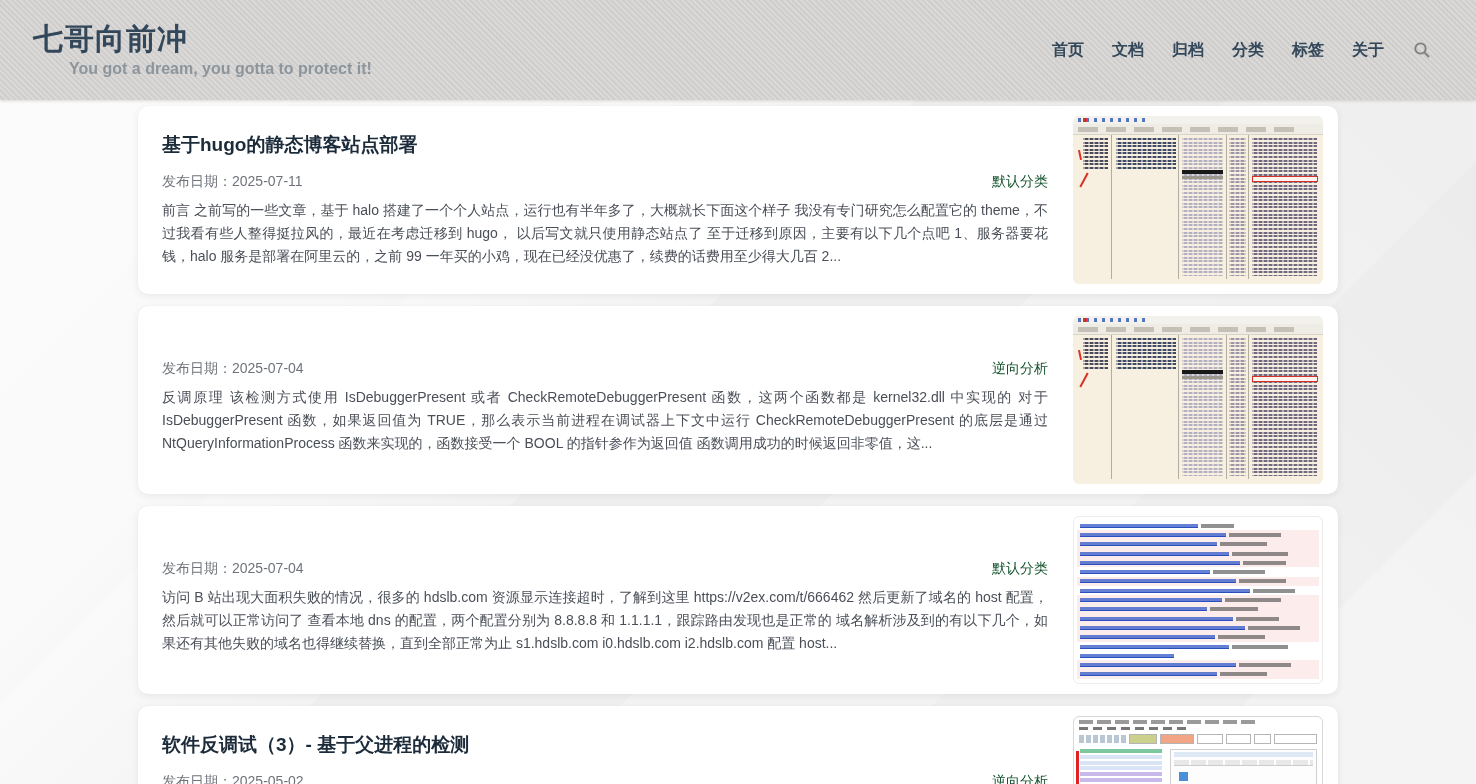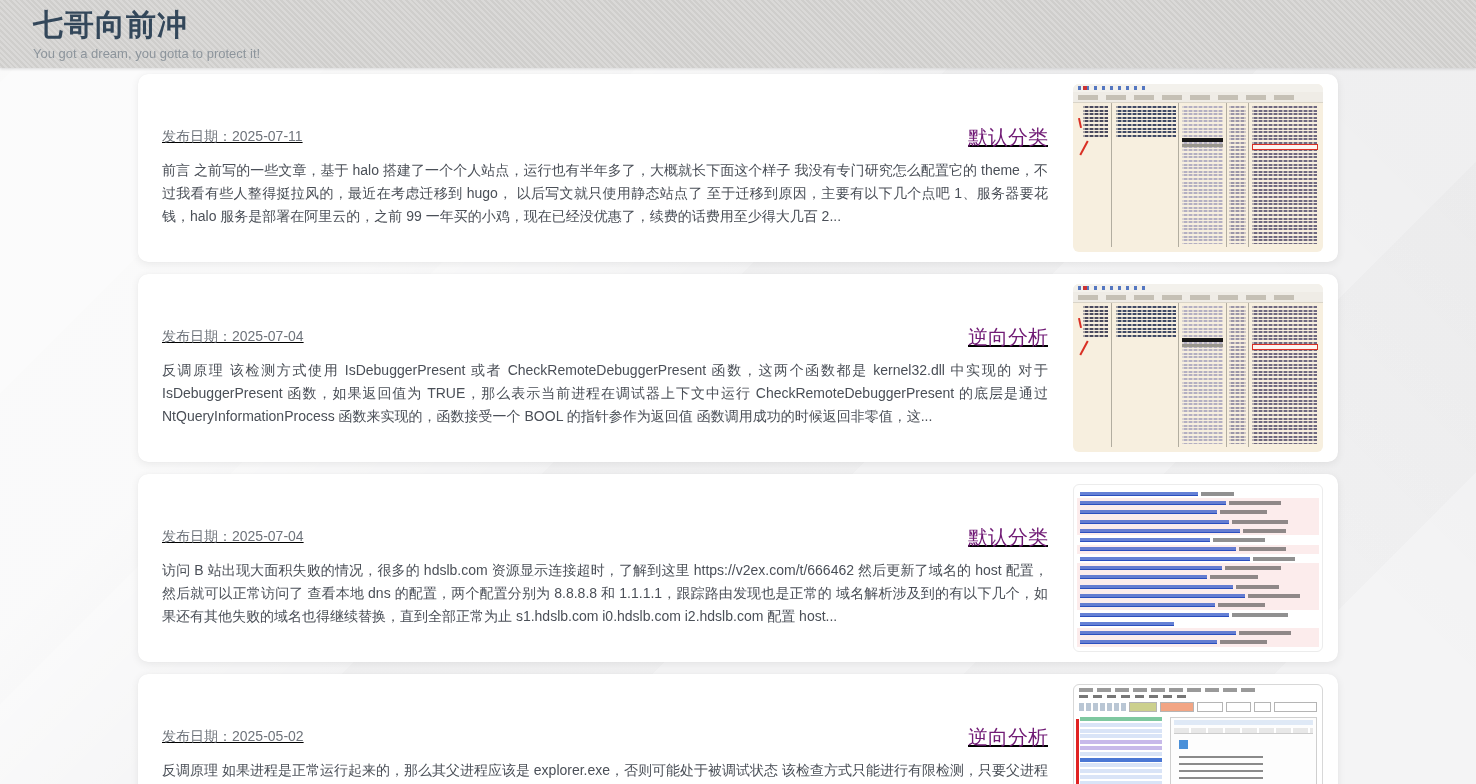--- a/index.html
+++ b/index.html
@@ -8,48 +8,48 @@
     font-family:"Liberation Sans","DejaVu Sans",sans-serif;
     background:
       linear-gradient(135deg, rgba(255,255,255,.65) 0 28%, rgba(255,255,255,0) 46%),
       linear-gradient(225deg, rgba(0,0,0,.02) 0 10%, rgba(0,0,0,0) 32%),
       repeating-linear-gradient(-45deg, rgba(0,0,0,0) 0 220px, rgba(0,0,0,.014) 220px 440px),
       #f4f4f5;
   }
 
   
   .header {
-    height:68px;
+    height:100px;
     background:
       repeating-linear-gradient(45deg, rgba(255,255,255,.16) 0 2px, rgba(0,0,0,.02) 2px 4px),
       #d3d2d0;
     box-shadow:0 1px 3px rgba(0,0,0,.14);
     display:flex; align-items:center; justify-content:space-between;
     padding:0 44px 0 33px;
     position:relative; z-index:2;
   }
   .brand-title { font-size:30px; font-weight:bold; color:#33475a; letter-spacing:1px; line-height:34px; }
-  .brand-subtitle { font-size:13px; font-weight:normal; color:#8d959c; margin-top:4px; }
+  .brand-subtitle { font-size:16px; font-weight:bold; color:#8d959c; margin-top:4px;margin-left:36px; }
   .nav { display:flex; align-items:center; gap:28px; }
   .nav-item { font-size:16px; font-weight:600; color:#33475a; cursor:pointer; }
   .search-btn { width:20px; height:20px; cursor:pointer; display:flex; align-items:center; justify-content:center; }
 
   
   .main { width:1200px; margin:6px auto 0; }
   .card {
     background:#fff; border-radius:10px; height:188px; margin-bottom:12px;
     box-shadow:0 2px 8px rgba(0,0,0,.07), 0 0 1px rgba(0,0,0,.06);
     display:flex; align-items:center;
     padding:0 15px 0 24px;
   }
   .card-text { flex:1; margin-right:25px; overflow:hidden; }
   .post-title { font-size:19px; font-weight:bold; color:#1c2b3a; cursor:pointer; }
-  .meta-row { display:flex; justify-content:space-between; align-items:center; margin-top:15px;text-decoration:underline; }
+  .meta-row { display:flex; justify-content:space-between; align-items:center; margin-top:15px; }
   .post-date { font-size:14px; color:#6f747b; }
-  .post-category { font-size:20px; color:#701a75; cursor:pointer; }
+  .post-category { font-size:14px; color:#14532d; cursor:pointer; }
   .post-excerpt {
     margin-top:8px; font-size:14px; color:#4a4f57; line-height:23px;
     height:69px; overflow:hidden; text-align:justify;
   }
 
   
   .thumb { width:250px; height:168px; flex-shrink:0; border-radius:6px; overflow:hidden; position:relative; cursor:pointer; }
 
   
   .thumb-debugger { background:#f7efdf; }
@@ -114,26 +114,41 @@
     background:repeating-linear-gradient(180deg,#8a8a8a 0 2px, rgba(0,0,0,0) 2px 7px); }
 </style>
 </head>
 <body>
 
 <div class="header">
   <div>
     <div class="brand-title">七哥向前冲</div>
     <div class="brand-subtitle">You got a dream, you gotta to protect it!</div>
   </div>
+  <div class="nav">
+    <div class="nav-item">首页</div>
+    <div class="nav-item">文档</div>
+    <div class="nav-item">归档</div>
+    <div class="nav-item">分类</div>
+    <div class="nav-item">标签</div>
+    <div class="nav-item">关于</div>
+    <div class="search-btn">
+      <svg width="18" height="18" viewBox="0 0 18 18">
+        <circle cx="7.5" cy="7.5" r="5.2" fill="none" stroke="#7d7d7d" stroke-width="1.8"></circle>
+        <line x1="11.6" y1="11.6" x2="16" y2="16" stroke="#7d7d7d" stroke-width="1.8"></line>
+      </svg>
+    </div>
+  </div>
 </div>
 
 <div class="main">
 
   <div class="card">
     <div class="card-text">
+      <div class="post-title">基于hugo的静态博客站点部署</div>
       <div class="meta-row">
         <div class="post-date"><span>发布日期：</span><span>2025-07-11</span></div>
         <div class="post-category">默认分类</div>
       </div>
       <div class="post-excerpt">前言 之前写的一些文章，基于 halo 搭建了一个个人站点，运行也有半年多了，大概就长下面这个样子 我没有专门研究怎么配置它的 theme，不过我看有些人整得挺拉风的，最近在考虑迁移到 hugo， 以后写文就只使用静态站点了 至于迁移到原因，主要有以下几个点吧 1、服务器要花钱，halo 服务是部署在阿里云的，之前 99 一年买的小鸡，现在已经没优惠了，续费的话费用至少得大几百 2...</div>
     </div>
     <div class="thumb thumb-debugger">
       <div class="dbg-icons">
           <div class="dbg-iconrow"></div>
           <div class="dbg-icondot"></div>
@@ -265,20 +280,21 @@
         </div>
         <div class="c-row pink">
           <i class="c-lnk" style="width: 58%;"></i>
           <i class="c-err" style="width: 20%;"></i>
         </div>
       </div>
   </div>
 
   <div class="card">
     <div class="card-text">
+      <div class="post-title">软件反调试（3）- 基于父进程的检测</div>
       <div class="meta-row">
         <div class="post-date"><span>发布日期：</span><span>2025-05-02</span></div>
         <div class="post-category">逆向分析</div>
       </div>
       <div class="post-excerpt">反调原理 如果进程是正常运行起来的，那么其父进程应该是 explorer.exe，否则可能处于被调试状态 该检查方式只能进行有限检测，只要父进程不是调试器就可以绕过</div>
     </div>
     <div class="thumb thumb-procexp">
       <div class="pe-title"></div>
       <div class="pe-menu"></div>
       <div class="pe-toolbar">

